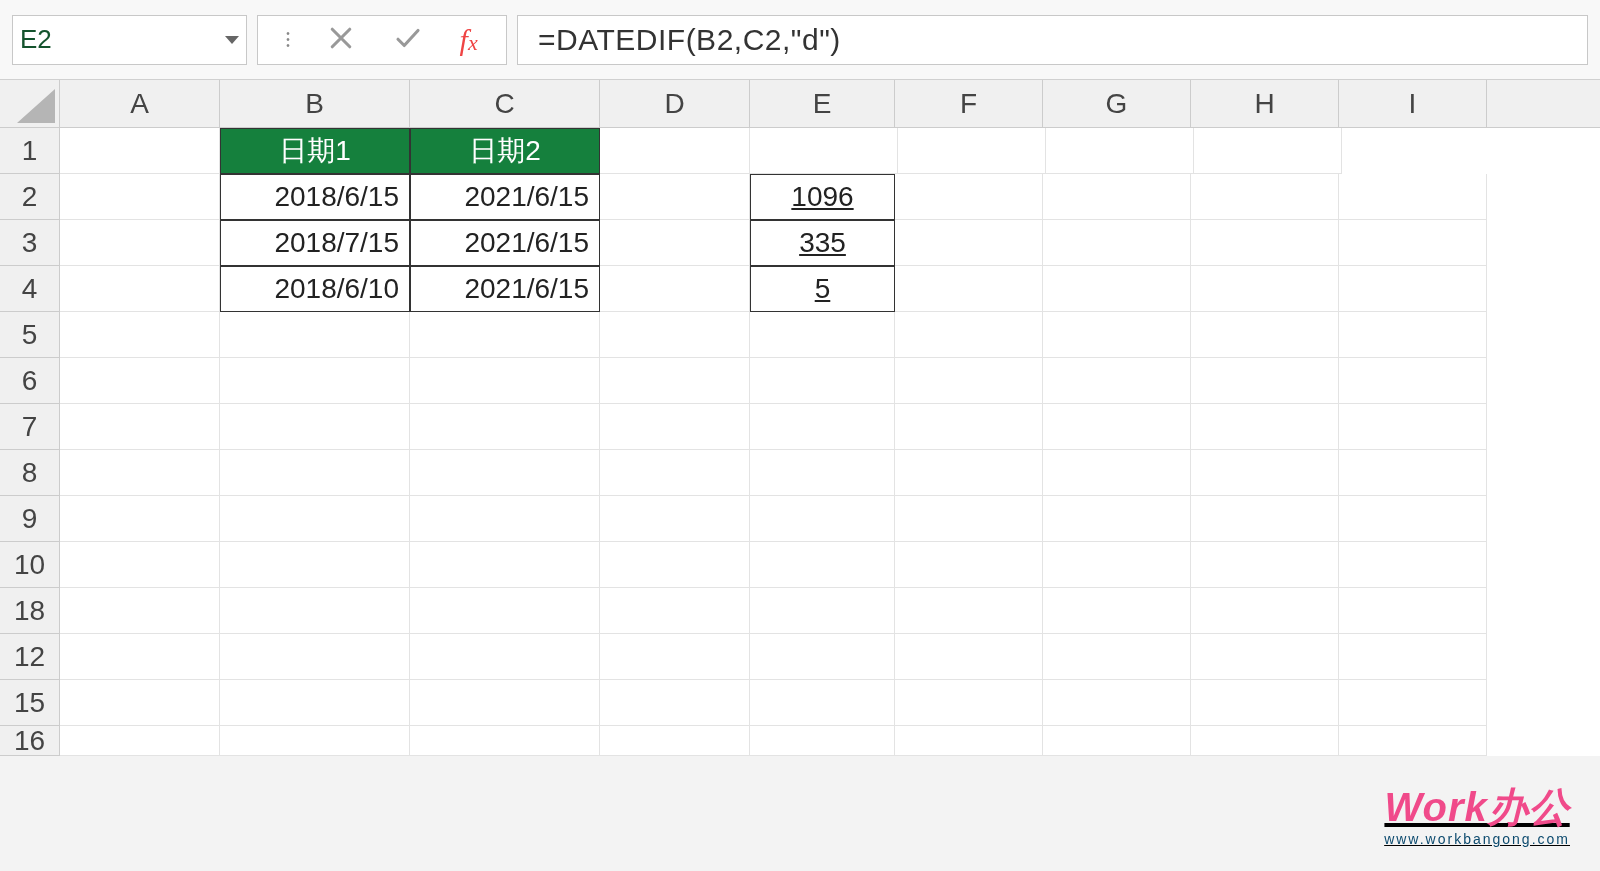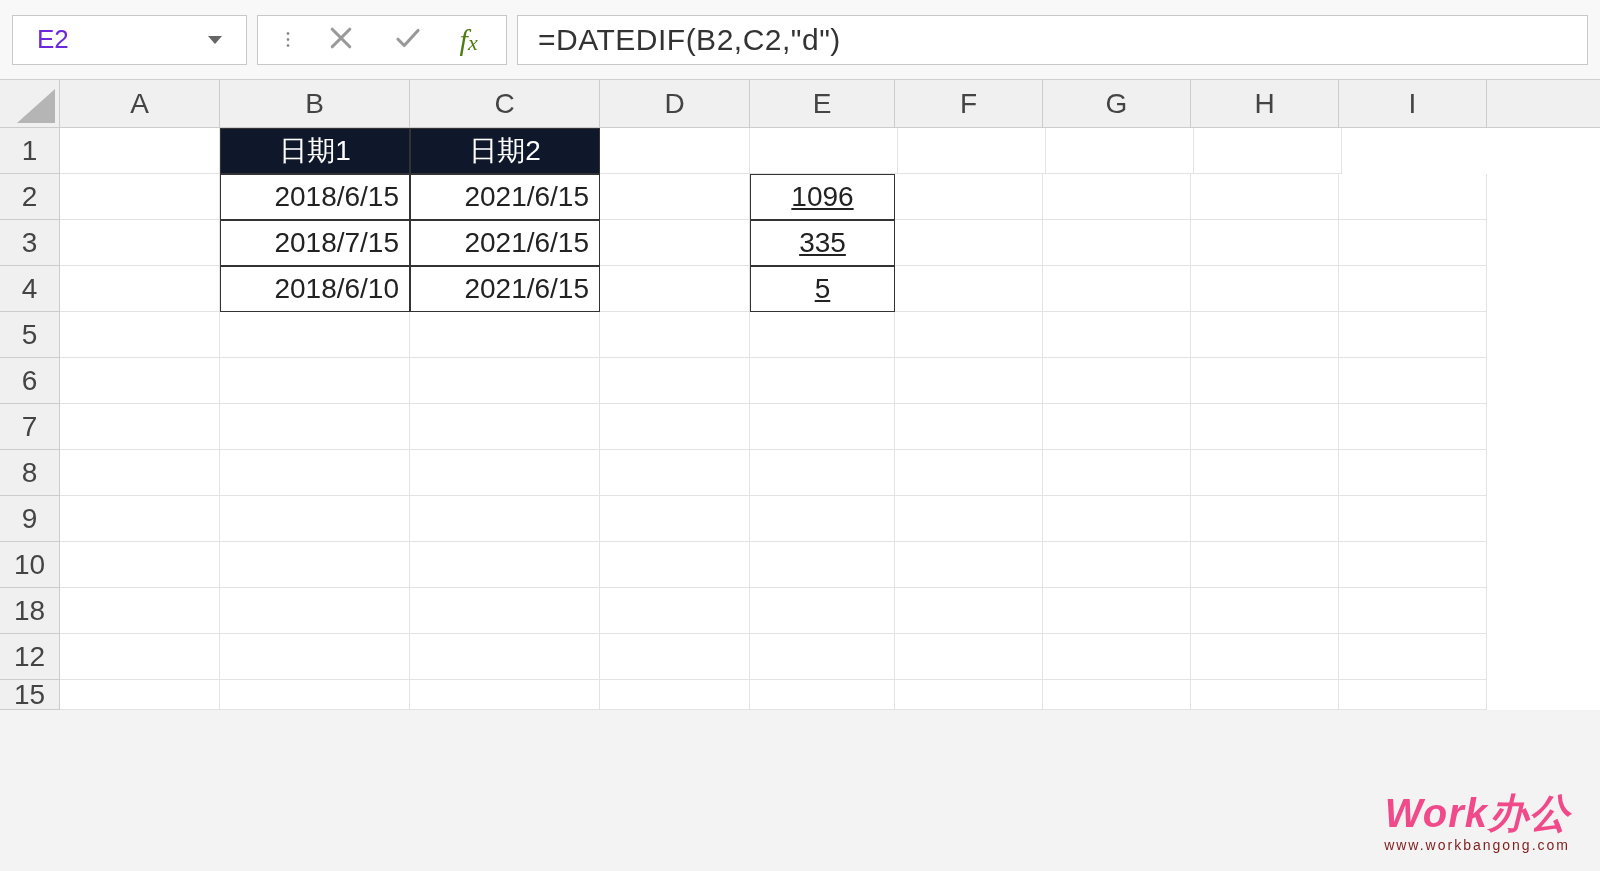--- a/index.html
+++ b/index.html
@@ -22,23 +22,23 @@
     border-bottom: 1px solid #d0d0d0;
   }
   .name-box {
     width: 235px;
     height: 50px;
     background: #fff;
     border: 1px solid #c8c8c8;
     display: flex;
     align-items: center;
     justify-content: space-between;
-    padding: 0 24px;
+    padding: 0 7px;
     font-size: 26px;
-    color: #6d28d9;
+    color: #14532d;
   }
   .name-box .dd {
     width: 0; height: 0;
     border-left: 7px solid transparent;
     border-right: 7px solid transparent;
     border-top: 8px solid #666;
   }
   .fb-btns {
     width: 250px;
     height: 50px;
@@ -128,54 +128,55 @@
   .colB { width: 190px; }
   .colC { width: 190px; }
   .colD { width: 150px; }
   .colE { width: 145px; }
   .colF { width: 148px; }
   .colG { width: 148px; }
   .colH { width: 148px; }
   .colI { width: 148px; }
 
   .hdr-cell {
-    background: #0f172a;
+    background: #15803d;
     color: #fff;
     justify-content: center;
     font-size: 28px;
     border: 1px solid #333 !important;
   }
   .data-cell {
     justify-content: flex-end;
     border: 1px solid #333 !important;
   }
   .result-cell {
     justify-content: center;
     border: 1px solid #333 !important;
     text-decoration: underline;
   }
   .row:last-child { height: 30px; overflow:hidden; }
 
   .watermark {
     position: absolute;
     right: 30px;
-    bottom: 18px;
-    text-align: right;
+    bottom: 24px;
+    text-align: center;
     pointer-events: none;
+    text-decoration: underline;
   }
   .watermark .l1 {
     font-size: 40px;
     font-weight: bold;
     color: #f04a8a;
     font-style: italic;
     letter-spacing: 1px;
   }
   .watermark .l2 {
     font-size: 14px;
-    color: #7f1d1d;
+    color: #0c4a6e;
     letter-spacing: 2px;
     margin-top: -4px;
   }
 </style>
 </head>
 <body>
 
 <div class="formula-bar">
   <div class="name-box">
     <span>E2</span>
@@ -186,21 +187,21 @@
     <span>
       <svg viewBox="0 0 24 24">
           <path d="M5 5 L19 19 M19 5 L5 19" stroke="#999" stroke-width="2.5" fill="none" stroke-linecap="round"></path>
         </svg>
     </span>
     <span>
       <svg viewBox="0 0 24 24">
           <path d="M4 13 L9 18 L20 6" stroke="#999" stroke-width="2.5" fill="none" stroke-linecap="round" stroke-linejoin="round"></path>
         </svg>
     </span>
-    <span style="font-style:italic;font-size:30px;color:#4d7c0f;font-family:serif;">f<span style="font-size:22px;">x</span></span>
+    <span style="font-style:italic;font-size:30px;color:#ef4444;font-family:serif;">f<span style="font-size:22px;">x</span></span>
   </div>
   <div class="formula-input">
     <span>=DATEDIF(B2,C2,"d")</span>
   </div>
 </div>
 
 <div class="sheet">
 
   <div class="col-headers">
     <div class="corner-tri"></div>
@@ -367,19 +368,31 @@
     <div class="cell colA"></div>
       <div class="cell colB"></div>
       <div class="cell colC"></div>
       <div class="cell colD"></div>
       <div class="cell colE"></div>
       <div class="cell colF"></div>
       <div class="cell colG"></div>
       <div class="cell colH"></div>
       <div class="cell colI"></div>
   </div>
+  <div class="row">
+    <div class="row-h">16</div>
+    <div class="cell colA"></div>
+      <div class="cell colB"></div>
+      <div class="cell colC"></div>
+      <div class="cell colD"></div>
+      <div class="cell colE"></div>
+      <div class="cell colF"></div>
+      <div class="cell colG"></div>
+      <div class="cell colH"></div>
+      <div class="cell colI"></div>
+  </div>
 
 </div>
 
 <div class="watermark">
   <div class="l1">Work办公</div>
   <div class="l2">www.workbangong.com</div>
 </div>
 
 </body></html>

